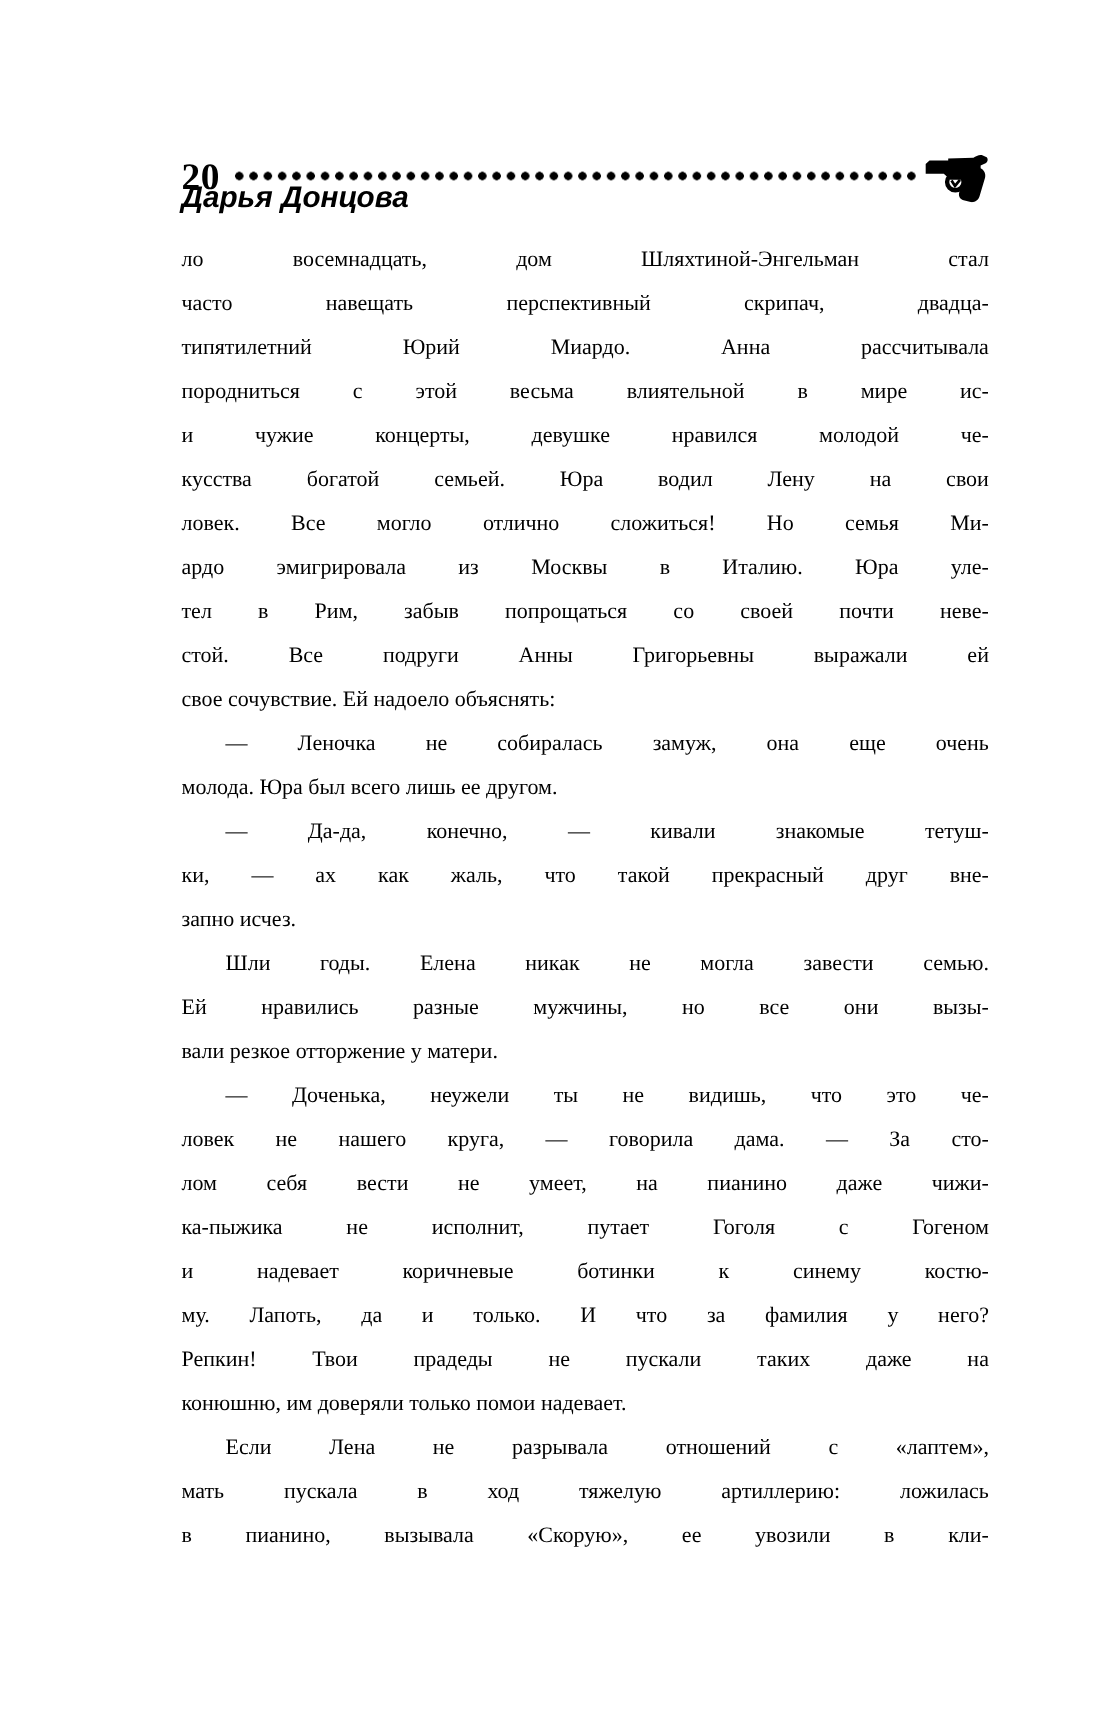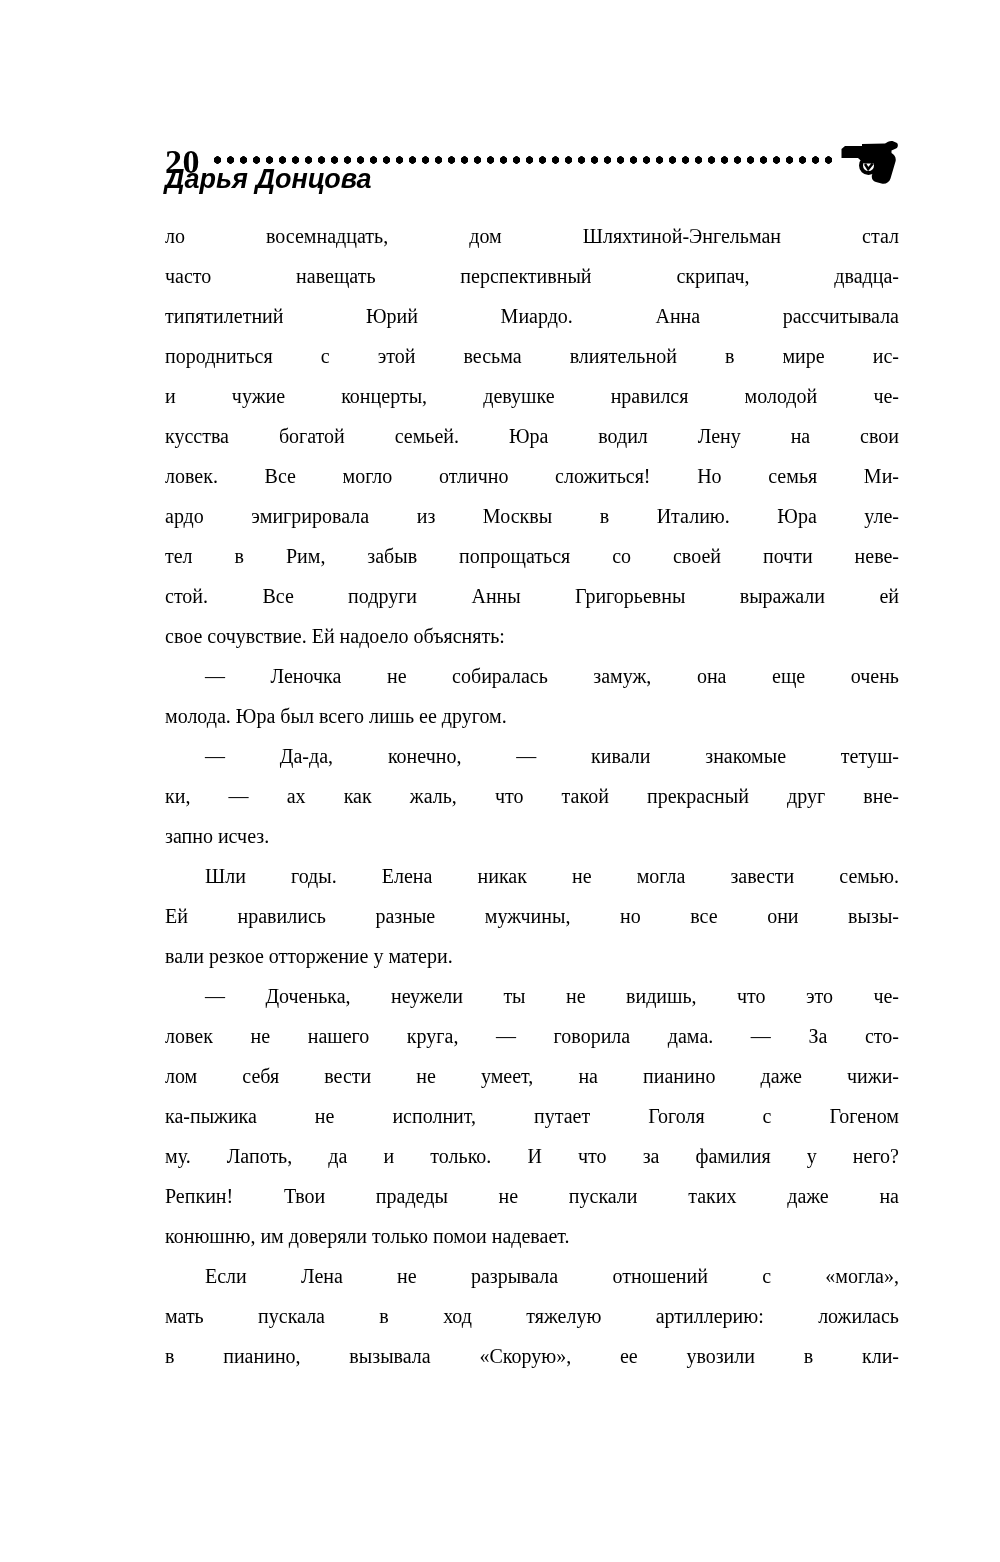--- a/index.html
+++ b/index.html
@@ -83,22 +83,23 @@
         <div class="line j i">— Да-да, конечно, — кивали знакомые тетуш-</div>
         <div class="line j">ки, — ах как жаль, что такой прекрасный друг вне-</div>
         <div class="line">запно исчез.</div>
         <div class="line j i">Шли годы. Елена никак не могла завести семью.</div>
         <div class="line j">Ей нравились разные мужчины, но все они вызы-</div>
         <div class="line">вали резкое отторжение у матери.</div>
         <div class="line j i">— Доченька, неужели ты не видишь, что это че-</div>
         <div class="line j">ловек не нашего круга, — говорила дама. — За сто-</div>
         <div class="line j">лом себя вести не умеет, на пианино даже чижи-</div>
         <div class="line j">ка-пыжика не исполнит, путает Гоголя с Гогеном</div>
+        <div class="line j">и надевает коричневые ботинки к синему костю-</div>
         <div class="line j">му. Лапоть, да и только. И что за фамилия у него?</div>
         <div class="line j">Репкин! Твои прадеды не пускали таких даже на</div>
         <div class="line">конюшню, им доверяли только помои надевает.</div>
-        <div class="line j i">Если Лена не разрывала отношений с «могла»,</div>
+        <div class="line j i">Если Лена не разрывала отношений с «лаптем»,</div>
         <div class="line j">мать пускала в ход тяжелую артиллерию: ложилась</div>
         <div class="line j">в пианино, вызывала «Скорую», ее увозили в кли-</div>
       </div>
 
   </div>
 </div>
 
 </body></html>

